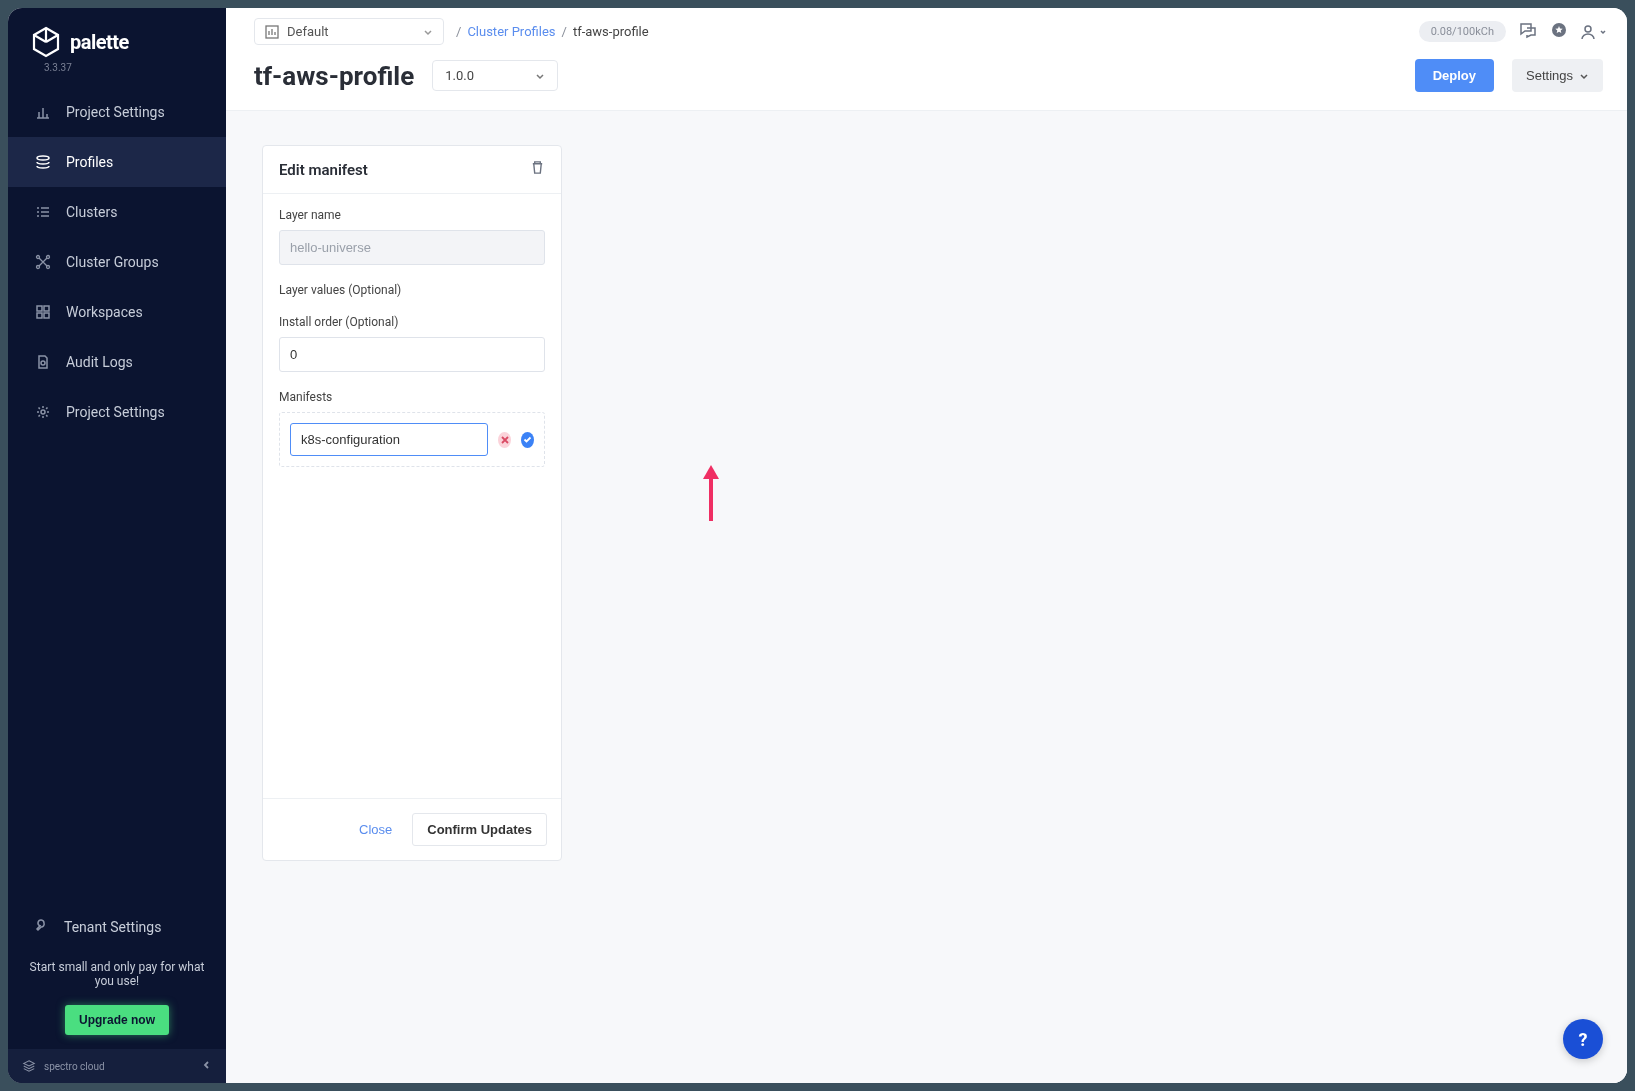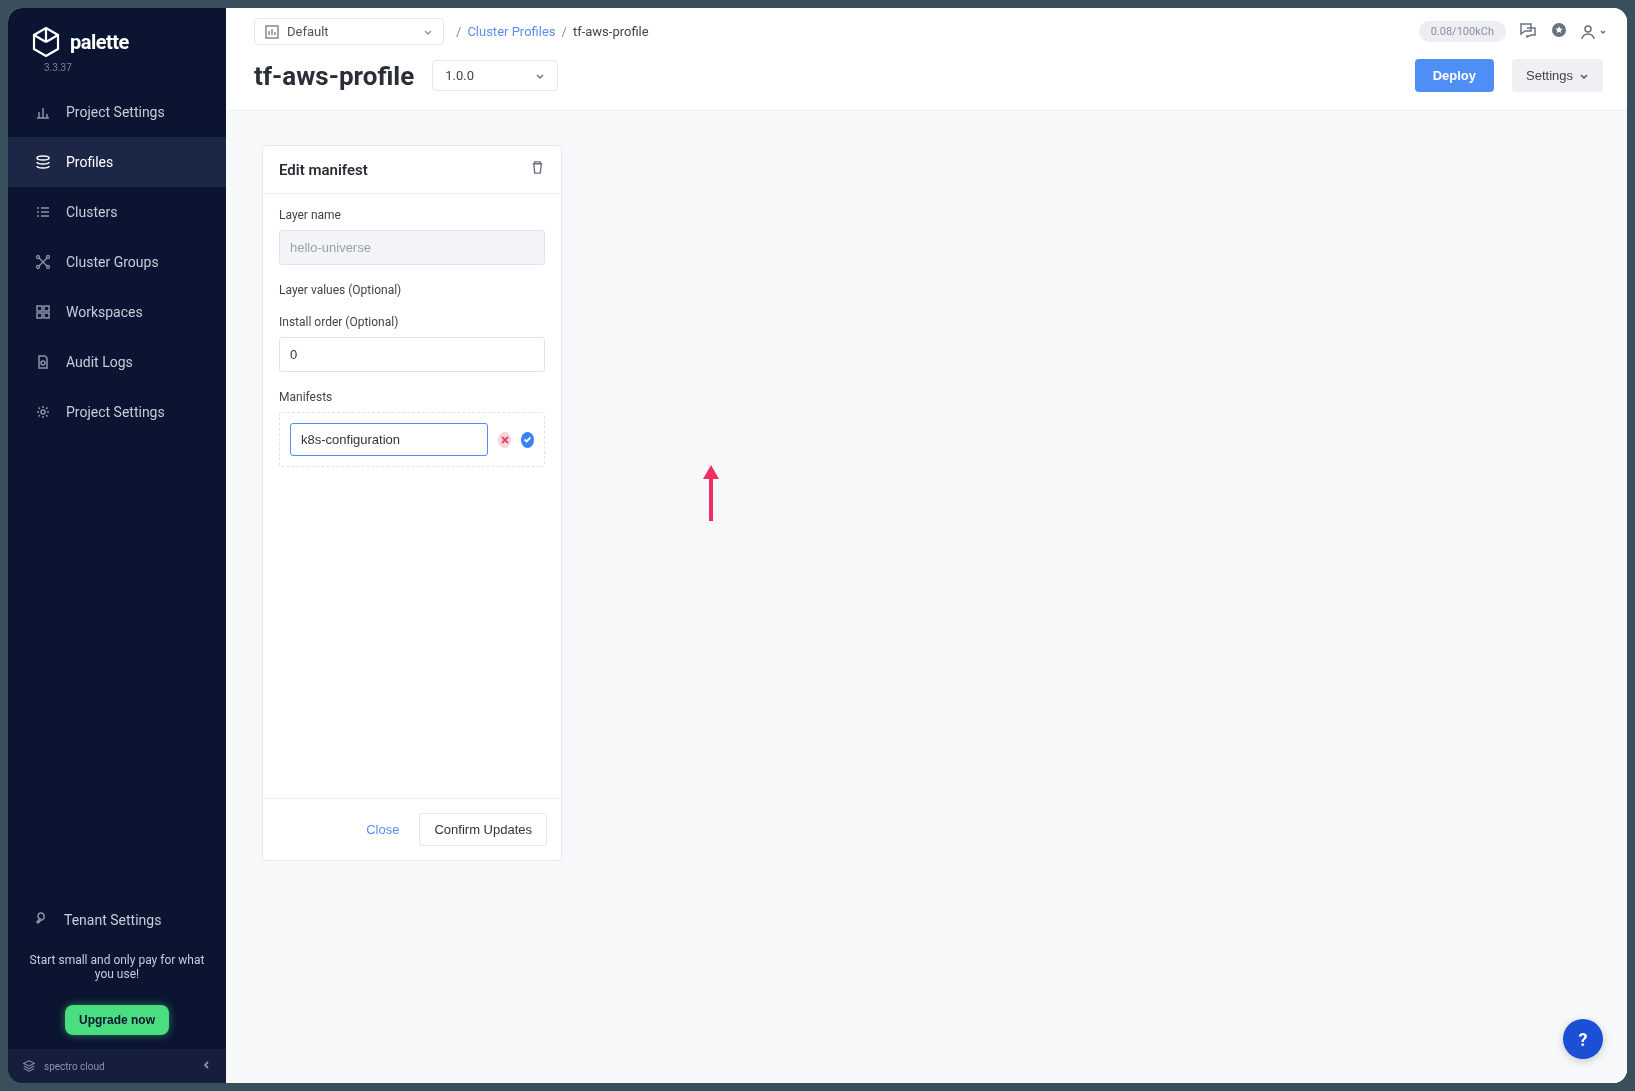--- a/index.html
+++ b/index.html
@@ -12,21 +12,21 @@
     .logo-mark { width: 28px; height: 32px; }
     .logo-text { font-weight: 700; font-size: 20px; color: #fff; letter-spacing: -0.5px; }
     .version { font-size: 10px; color: #7a8094; padding-left: 36px; margin-bottom: 14px; }
     .nav { list-style: none; }
     .nav li { display: flex; align-items: center; gap: 14px; padding: 16px 0 16px 26px; font-size: 14px; color: #c7cdd9; cursor: pointer; }
     .nav li.active { background: #1c2748; color: #fff; }
     .nav li .ic { width: 18px; height: 18px; display:inline-flex; align-items:center; justify-content:center; }
     .sidebar-spacer { flex: 1; }
     .tenant-li { display:flex; align-items:center; gap:14px; padding:16px 0 16px 26px; font-size:14px; color:#c7cdd9; cursor:pointer;}
     .promo { text-align:center; font-size:12px; color:#c7cdd9; padding: 8px 14px 14px; }
-    .upgrade-btn { display:inline-block; margin-top:24px; background:#4ade80; color:#0b1430; font-size:12px; font-weight:600; padding:8px 14px; border-radius:8px; border:none; cursor:pointer; box-shadow: 0 0 8px rgba(74,222,128,0.5); }
+    .upgrade-btn { display:inline-block; margin-top:17px; background:#4ade80; color:#0b1430; font-size:12px; font-weight:600; padding:8px 14px; border-radius:3px; border:none; cursor:pointer; box-shadow: 0 0 8px rgba(74,222,128,0.5); }
     .sidebar-footer { background:#151f3d; display:flex; align-items:center; justify-content:space-between; padding:10px 14px; font-size:10px; color:#8b93a7; }
     .sidebar-footer .sc { display:flex; align-items:center; gap:8px; }
     
     
     .main { flex:1; display:flex; flex-direction:column; background:#fff; min-width:0; }
     .topbar { display:flex; align-items:center; padding: 10px 20px 4px 28px; gap:12px; }
     .project-select { display:flex; align-items:center; gap:8px; border:1px solid #e4e7ec; border-radius:4px; padding:5px 10px; width:190px; justify-content:space-between; color:#555; font-size:13px; cursor:pointer;}
     .breadcrumb { font-size:13px; color:#8a8f9a; display:flex; align-items:center; gap:6px; }
     .breadcrumb a { color:#5a8dee; text-decoration:none; }
     .topbar-spacer { flex:1; }
@@ -52,21 +52,21 @@
     .field[readonly] { background:#f3f4f7; color:#9aa0aa;}
     .layer-values { border:1px solid #e4e7ec; border-radius:3px; padding:10px 12px; display:flex; justify-content:space-between; align-items:center; font-size:12px; color:#555; cursor:pointer;}
     .grp { margin-bottom:18px; }
     .manifests-box { border:1px dashed #dfe3ea; border-radius:3px; padding:10px; display:flex; align-items:center; gap:10px;}
     .manifest-input { flex:1; border:1.5px solid #4f8df7; border-radius:3px; padding:8px 10px; font-size:13px; color:#333;}
     .circ { width:16px; height:16px; border-radius:50%; display:inline-flex; align-items:center; justify-content:center; cursor:pointer;}
     .circ.del { background:#fbd3da; color:#d94b64;}
     .circ.ok { background:#3b82f6; color:#fff;}
     .panel-foot { border-top:1px solid #edf0f3; padding:14px; display:flex; justify-content:flex-end; gap:10px;}
     .btn-ghost { background:none; border:none; color:#5a8dee; font-size:13px; cursor:pointer; padding:8px 10px;}
-    .btn-outline { background:#fff; border:1px solid #e4e7ec; color:#333; font-size:13px; border-radius:3px; padding:8px 14px; cursor:pointer;}
+    .btn-outline { background:#fff; border:1px solid #e4e7ec; color:#333; font-size:13px; border-radius:3px; padding:8px 14px; cursor:pointer;font-weight:bold;}
     
     .hint-arrow { position:absolute; left:473px; top:352px; color:#ef2e63; pointer-events:none;}
     
     .help-fab { position:absolute; right:24px; bottom:24px; width:40px; height:40px; border-radius:50%; background:#1a4fd6; color:#fff; display:flex; align-items:center; justify-content:center; font-weight:700; font-size:18px; cursor:pointer; box-shadow:0 2px 8px rgba(0,0,0,0.2);}
   </style>
 </head>
 <body>
 
 <div class="app-frame">
 

